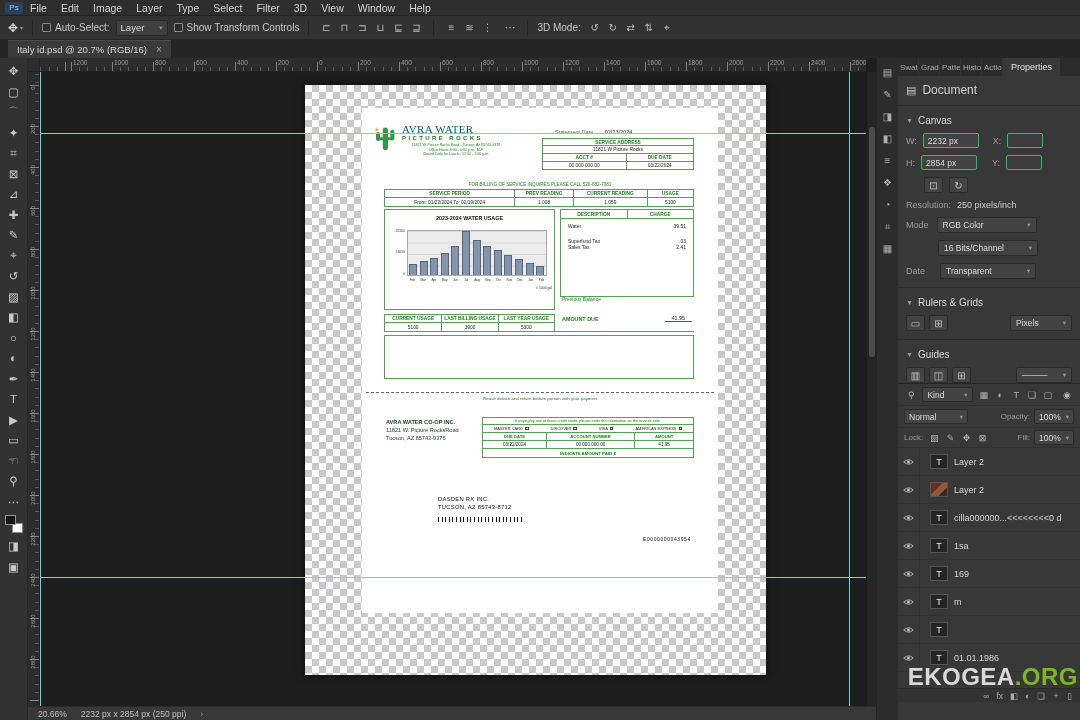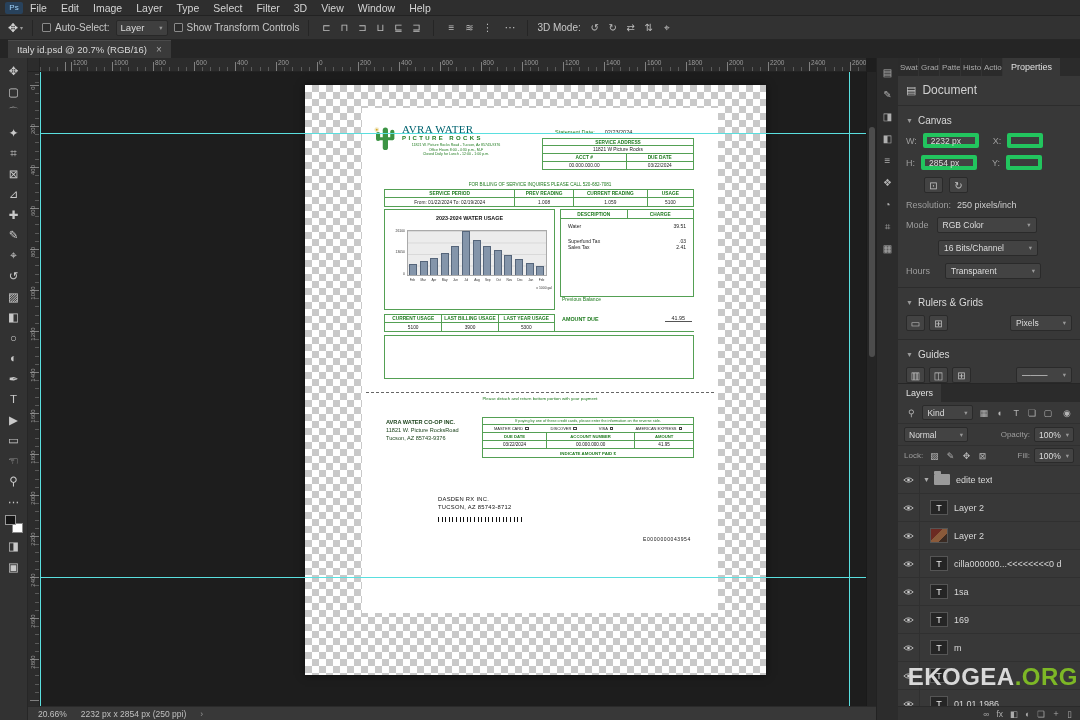--- a/index.html
+++ b/index.html
@@ -138,21 +138,21 @@
 #panel-tabs-small{display:flex;align-items:stretch}
 .ptab-small{width:21px;font-size:8px;color:#ababab;display:flex;align-items:center;padding-left:2px;overflow:hidden;white-space:nowrap;border-right:1px solid #343434}
 .ptab{padding:0 8px;font-size:9px;color:#e0e0e0;background:#383838;display:flex;align-items:center;white-space:nowrap}
 #properties-panel{position:relative;height:308px;border-bottom:1px solid #262626;padding:0 8px;overflow:hidden}
 .prop-row{display:flex;align-items:center;gap:6px;margin-top:7px}
 .prop-doc-icon{color:#c5c5c5;font-size:11px}
 .prop-title{font-size:12px;color:#d0d0d0}
 .sec-header{display:flex;align-items:center;gap:5px;margin-top:9px;font-size:10px;color:#d8d8d8}
 .chev{color:#999;font-size:7px}
 .plbl{font-size:9px;color:#9e9e9e;white-space:nowrap}
-.field{height:15px;background:#434343;border:4px solid #22c55e;border-radius:2px;font-size:8.5px;color:#ddd;display:flex;align-items:center;padding:0 4px}
+.field{height:15px;background:#434343;border:1px solid #22c55e;border-radius:2px;font-size:8.5px;color:#ddd;display:flex;align-items:center;padding:0 4px}
 .field.dim{color:#777;background:#3c3c3c}
 .pdd{height:16px;background:#434343;border:1px solid #2a2a2a;border-radius:2px;color:#ddd;font-size:8.5px;display:flex;align-items:center;justify-content:space-between;padding:0 5px}
 .icon-btn{width:19px;height:16px;background:#434343;border:1px solid #2a2a2a;color:#c2c2c2;font-size:10px;display:flex;align-items:center;justify-content:center;border-radius:2px}
 .hr{height:1px;background:#2c2c2c;margin:8px -8px 0}
 #layers-tabbar{height:18px;background:#2b2b2b;display:flex;align-items:stretch}
 #layers-panel{position:relative;height:318px}
 .layers-ctl-row{display:flex;align-items:center;gap:4px;padding:0 6px;height:22px;border-bottom:1px solid #303030}
 .flat-icon{width:15px;height:14px;display:flex;align-items:center;justify-content:center;color:#b5b5b5;font-size:9px}
 .ldd{height:15px;background:#434343;border:1px solid #2a2a2a;border-radius:2px;color:#ddd;font-size:8.5px;display:flex;align-items:center;justify-content:space-between;padding:0 4px;gap:4px}
 .llbl{font-size:8px;color:#9e9e9e;white-space:nowrap}
@@ -588,21 +588,21 @@
             <span class="caret">▾</span>
           </div>
       </div>
       <div class="prop-row" style="margin-left:32px">
         <div class="pdd" style="width:100px">
             <span>16 Bits/Channel</span>
             <span class="caret">▾</span>
           </div>
       </div>
       <div class="prop-row">
-        <span class="plbl">Hours</span>
+        <span class="plbl">Date</span>
         <div class="pdd" style="width:96px;margin-left:9px">
             <span>Transparent</span>
             <span class="caret">▾</span>
           </div>
       </div>
       <div class="hr"></div>
       <div class="sec-header">
           <span class="chev">▼</span>
           <span>Rulers &amp; Grids</span>
         </div>
@@ -628,23 +628,20 @@
             <div class="icon-btn">⊞</div>
           </div>
         <div class="pdd" style="width:56px;margin-left:auto">
             <span>———</span>
             <span class="caret">▾</span>
           </div>
       </div>
 
     </div>
 
-    <div id="layers-tabbar">
-      <div class="ptab">Layers</div>
-    </div>
 
     <div id="layers-panel">
       <div class="layers-ctl-row">
         <span class="flat-icon">⚲</span>
         <div class="ldd" style="width:52px">
             <span>Kind</span>
             <span class="caret">▾</span>
           </div>
         <div class="icon-row" style="gap:1px">
             <div class="flat-icon">▦</div>
@@ -674,31 +671,20 @@
             <div class="flat-icon">✥</div>
             <div class="flat-icon">⊠</div>
           </div>
         <span class="llbl" style="margin-left:auto">Fill:</span>
         <div class="ldd" style="width:40px">
             <span>100%</span>
             <span class="caret">▾</span>
           </div>
       </div>
       <div id="layers-list">
-          <div class="layer-row">
-            <div class="eye-box">
-              <svg width="11" height="8" viewBox="0 0 14 9">
-                <path d="M1 4.5 Q7 -1 13 4.5 Q7 10 1 4.5 Z" fill="none" stroke="#cfcfcf" stroke-width="1"></path>
-                <circle cx="7" cy="4.5" r="1.7" fill="#cfcfcf"></circle>
-              </svg>
-            </div>
-            <div class="chev-sm">▼</div>
-            <div class="folder-icon"></div>
-            <div class="layer-name">edite text</div>
-          </div>
           <div class="layer-row">
             <div class="eye-box">
               <svg width="11" height="8" viewBox="0 0 14 9">
                 <path d="M1 4.5 Q7 -1 13 4.5 Q7 10 1 4.5 Z" fill="none" stroke="#cfcfcf" stroke-width="1"></path>
                 <circle cx="7" cy="4.5" r="1.7" fill="#cfcfcf"></circle>
               </svg>
             </div>
             <div class="layer-thumb">T</div>
             <div class="layer-name">Layer 2</div>
           </div>

